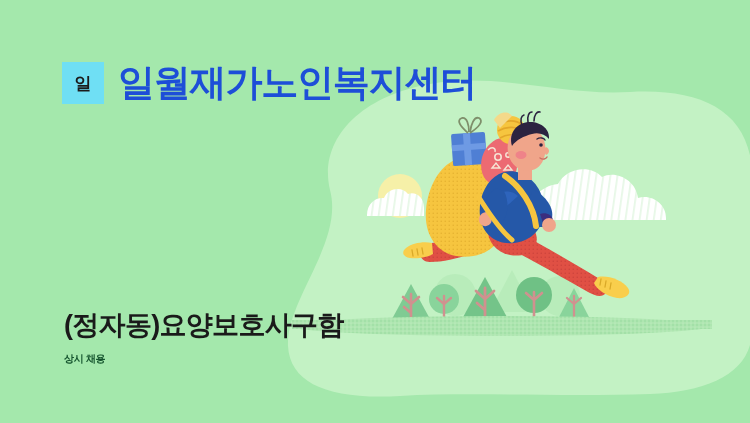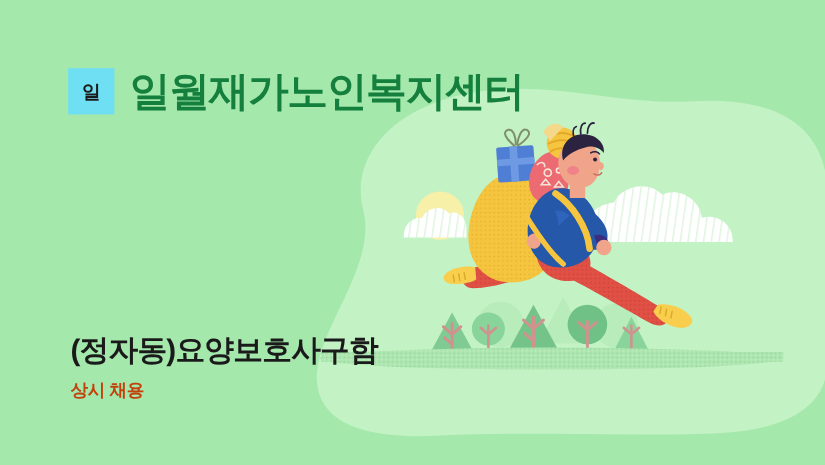--- a/index.html
+++ b/index.html
@@ -58,21 +58,21 @@
     font-weight: 700;
     display: flex;
     align-items: center;
     justify-content: center;
     line-height: 1;
     letter-spacing: 0;
   }
   .brand-title {
     font-size: 37px;
     font-weight: 700;
-    color: #15803d;
+    color: #1d4ed8;
     line-height: 1.05;
     letter-spacing: -1.2px;
     white-space: nowrap;
   }
 
   
   .footer {
     position: absolute;
     left: 64px;
     bottom: 57px;
@@ -81,23 +81,23 @@
   .job-title {
     font-size: 27px;
     font-weight: 700;
     color: #1a1a1a;
     line-height: 1.25;
     letter-spacing: -0.7px;
     white-space: nowrap;
   }
   .job-sub {
     margin-top: 9px;
-    font-size: 16px;
+    font-size: 10px;
     font-weight: 700;
-    color: #c2410c;
+    color: #14532d;
     letter-spacing: -0.3px;
     white-space: nowrap;
   }
 </style>
 </head>
 <body>
 
 <div class="card">
 
   <div class="blob-layer">

